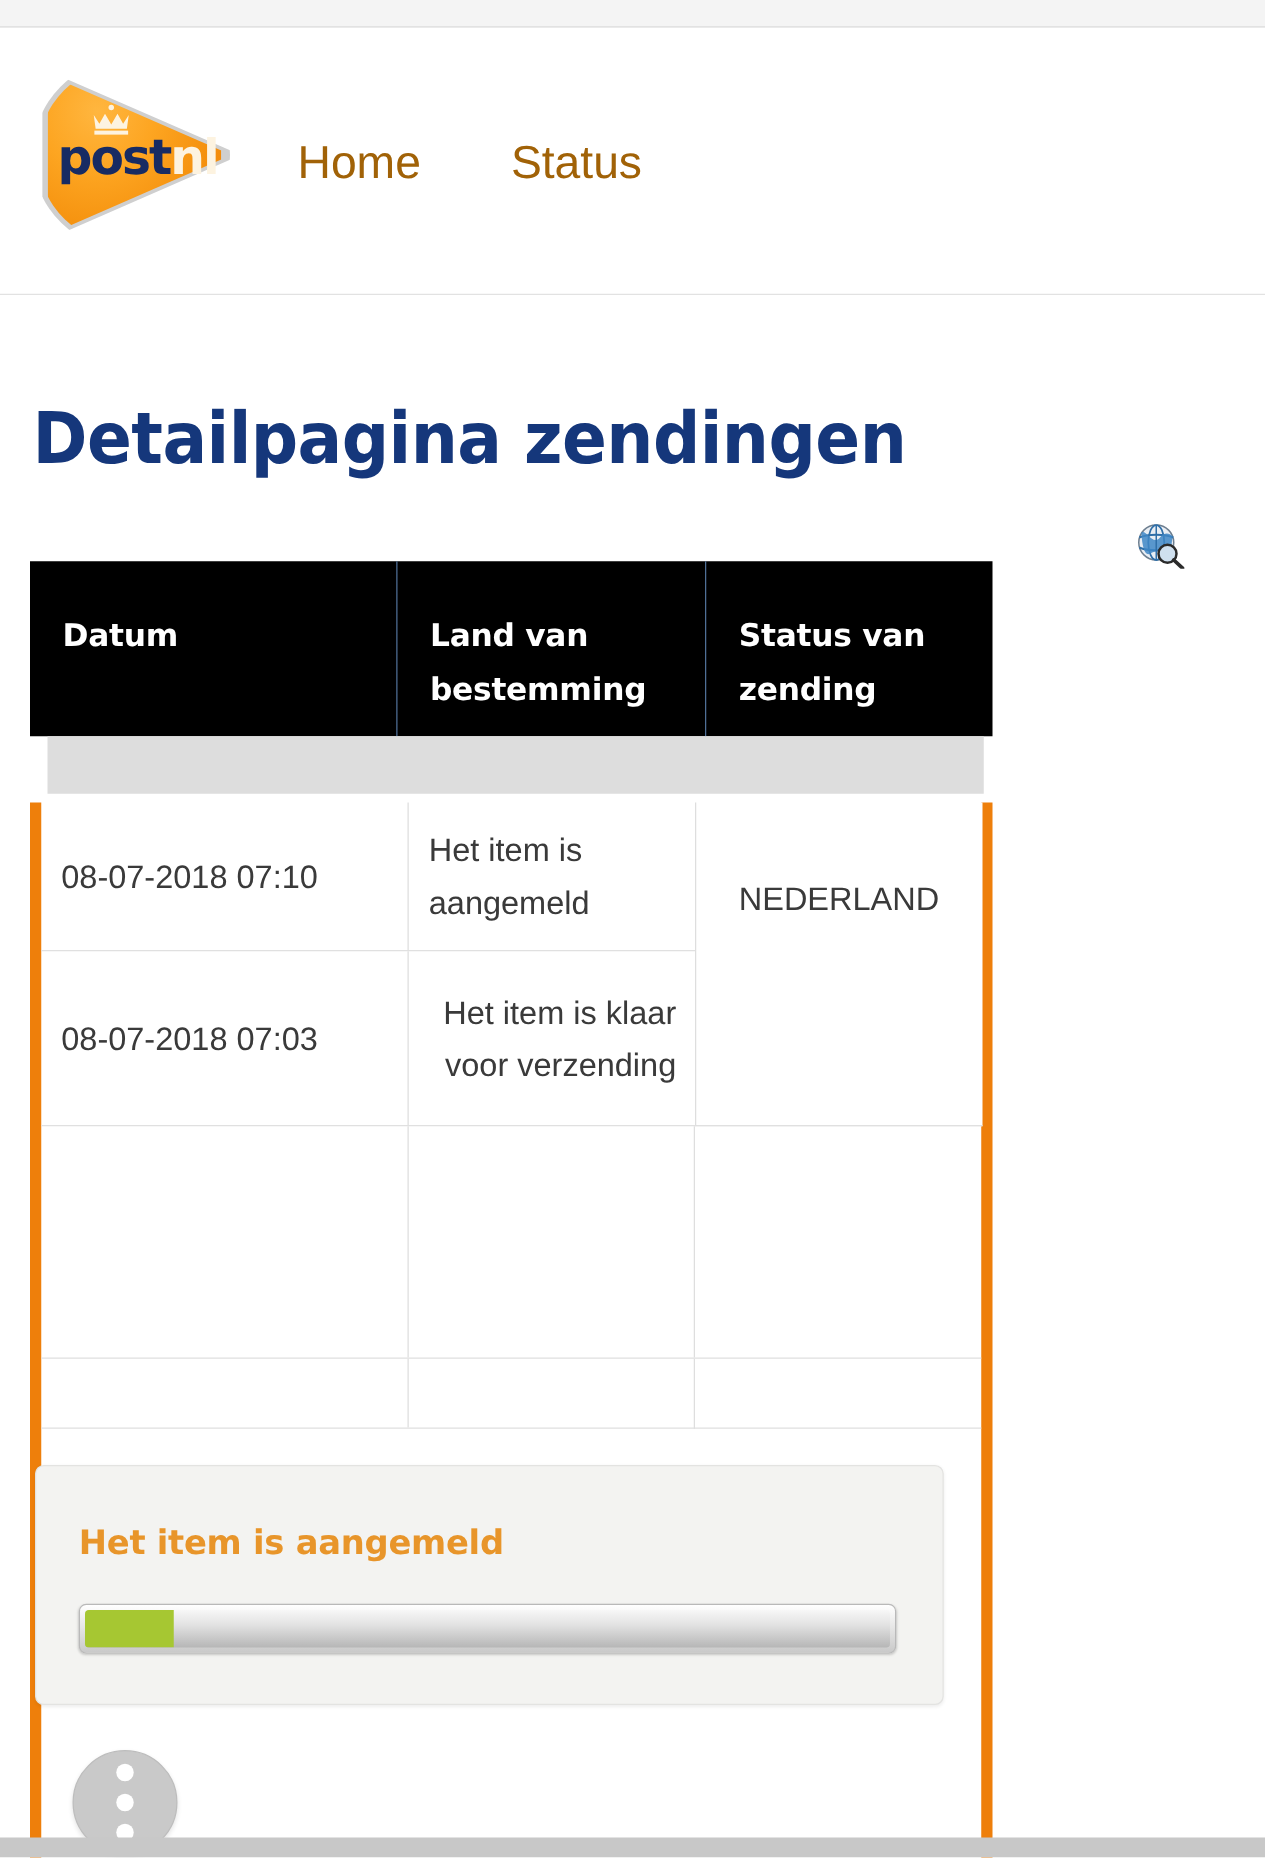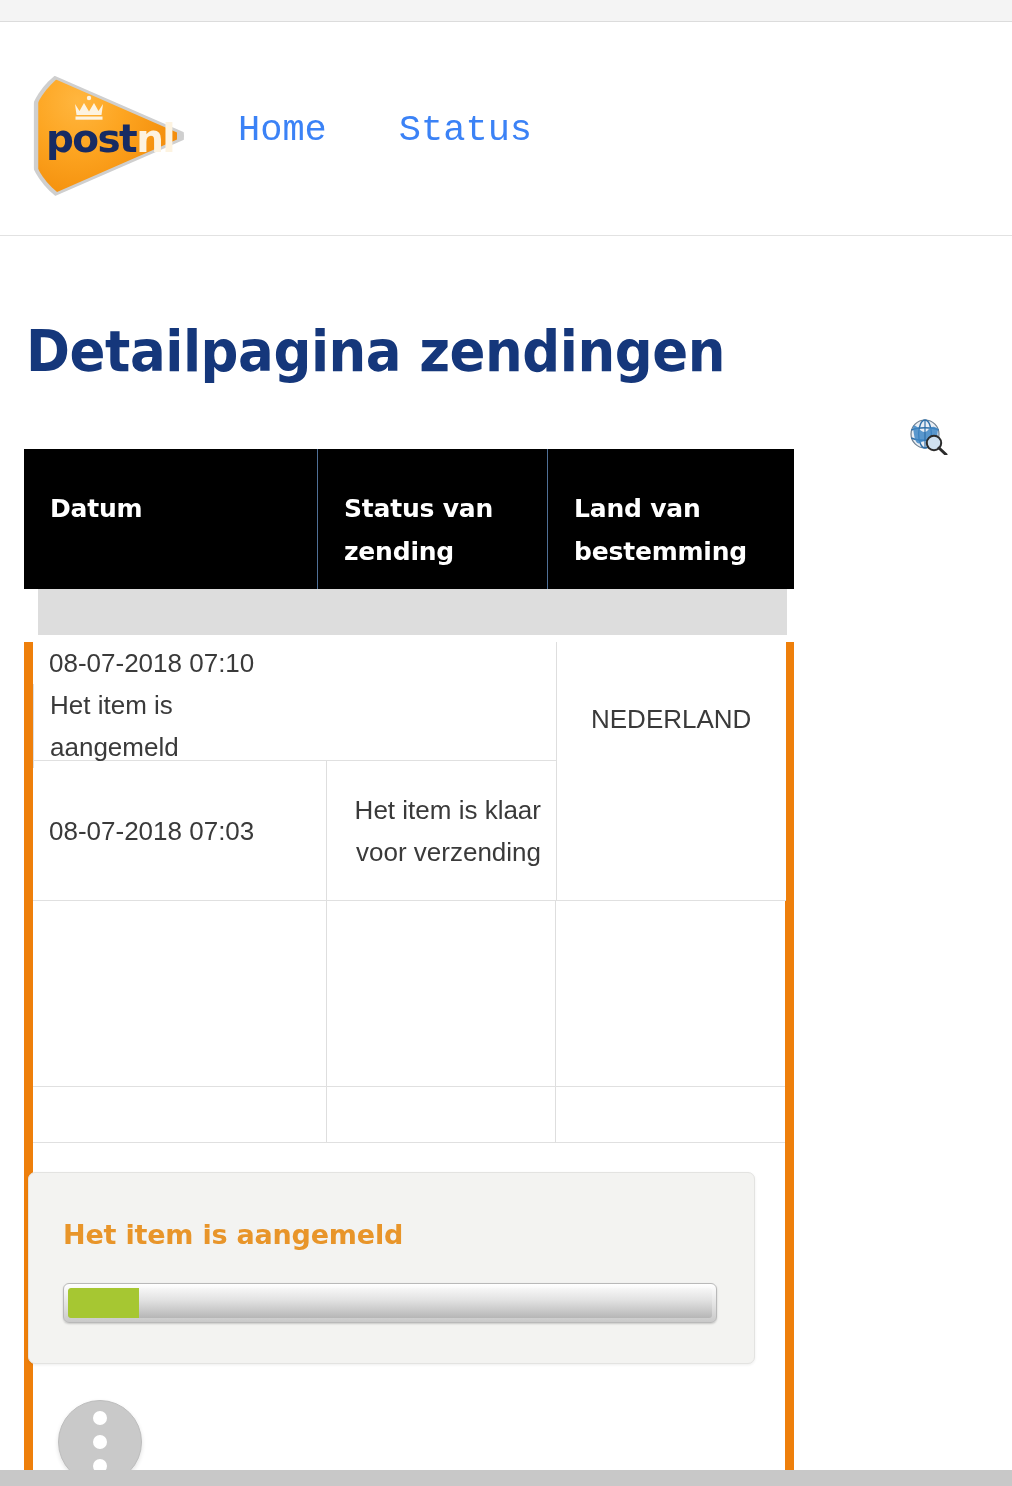--- a/index.html
+++ b/index.html
@@ -33,21 +33,21 @@
     top: 23px; left: 0;
     width: 1012px;
     height: 213px;
     background: #ffffff;
     border-bottom: 1px solid #e2e2e2;
     box-sizing: border-box;
   }
   .brand {
     position: absolute;
     left: 24px;
-    top: 34px;
+    top: 22px;
     width: 172px;
     height: 160px;
   }
   .logo-outline {
     position: absolute;
     left: 2px;
     top: 2px;
     width: 158px;
     height: 154px;
     background: #cfcfcf;
@@ -86,26 +86,26 @@
   .logo-word .p2 { color: #fdf3e0; }
 
   .nav-links {
     position: absolute;
     left: 238px;
     top: 84px;
     height: 60px;
   }
   .nav-link {
     display: inline-block;
-    color: #3b82f6;
+    color: #a16207;
     font-size: 37px;
     line-height: 46px;
     text-decoration: none;
     margin-right: 72px;
-    font-family: Liberation Mono, monospace;
+    font-family: Liberation Sans, sans-serif;
     cursor: pointer;
   }
 
   
   .page-title {
     position: absolute;
     left: 26px;
     top: 318px;
     color: #15377b;
     font-size: 57px;
@@ -195,21 +195,21 @@
     line-height: 42px;
     padding: 0 14px 0 16px;
     font-family: "Liberation Sans", sans-serif;
     display: flex;
     align-items: center;
   }
   .cell.c1 { width: 293px; }
   .cell.c2 { width: 229px; border-left: 1px solid #dedede; align-items: center; }
   .cell.c3 { width: 230px; border-left: 1px solid #dedede; align-items: flex-start; padding-top: 56px; }
 
-  .row.r1 { height: 119px; flex-direction: column; }
+  .row.r1 { height: 119px; }
   .row.r2 { height: 140px; text-align: right; }
   .row.r3 { height: 186px; }
   .row.r4 { height: 56px; }
 
   
   .country-span {
     position: absolute;
     left: 523px;
     top: 0;
     width: 230px;
@@ -357,22 +357,22 @@
     <line x1="17" y1="3" x2="17" y2="31" stroke="#2f6fa8" stroke-width="1.2"></line>
     <circle cx="26" cy="26" r="7.2" fill="#cfe0ef" stroke="#2b2b2b" stroke-width="2"></circle>
     <line x1="31" y1="31" x2="38" y2="37.5" stroke="#2b2b2b" stroke-width="3" stroke-linecap="round"></line>
   </svg>
 </div>
 
 <div class="table-wrap">
 
   <div class="thead">
     <div class="th c1">Datum</div>
+    <div class="th c3">Land van bestemming</div>
     <div class="th c2">Status van zending</div>
-    <div class="th c3">Land van bestemming</div>
   </div>
 
   <div class="gray-band"></div>
 
   <div class="tbody">
     <div class="tbody-inner">
 
       <div class="row r1">
         <div class="cell c1">08-07-2018 07:10</div>
         <div class="cell c2">Het item is aangemeld</div>

